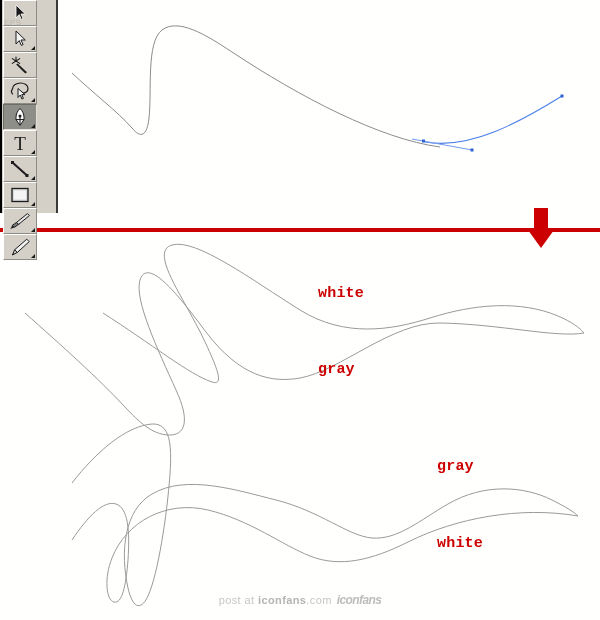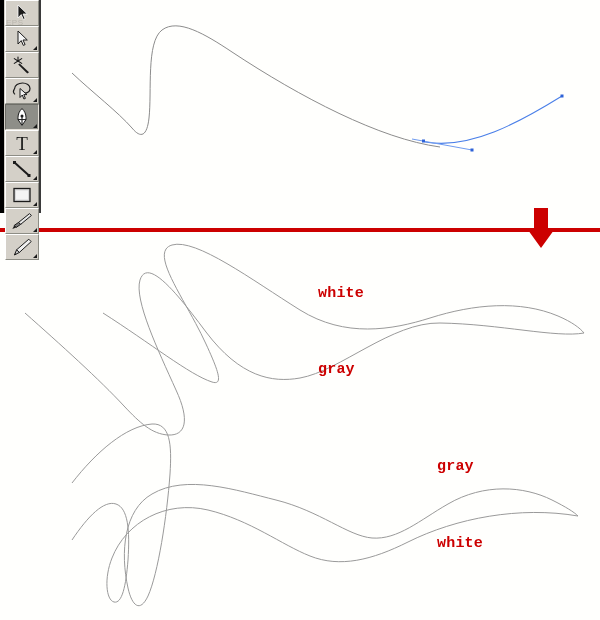--- a/index.html
+++ b/index.html
@@ -26,26 +26,26 @@
     width: 600px;
     height: 620px;
     pointer-events: none;
   }
 
   
   #toolbar {
     position: absolute;
     left: 0;
     top: 0;
-    width: 41px;
+    width: 58px;
     height: 213px;
     background: #d4d0c8;
     box-sizing: border-box;
     border-right: 2px solid #3a3a3a;
-    border-left: 4px solid #000000;
+    border-left: 2px solid #000000;
     z-index: 20;
   }
   #toolbar-inner {
     position: absolute;
     left: 1px;
     top: 0px;
     width: 35px;
   }
   .tool-cell {
     position: relative;
@@ -299,14 +299,17 @@
   <div id="divider-line"></div>
   <svg id="down-arrow" viewBox="0 0 32 46" xmlns="http://www.w3.org/2000/svg">
     <path d="M6 3 L20 3 L20 25 L26 25 L13 43 L0 25 L6 25 Z" fill="#cc0000"></path>
   </svg>
 
   <div class="callout" id="label-mid-white">white</div>
   <div class="callout" id="label-mid-gray">gray</div>
   <div class="callout" id="label-bot-gray">gray</div>
   <div class="callout" id="label-bot-white">white</div>
 
+  <div id="footer">
+    <span class="wm-text">post at </span><span class="wm-text"><b>iconfans</b></span><span class="wm-text">.com</span><span class="wm-logo">iconfans</span>
+  </div>
 
 </div>
 
 </body></html>

